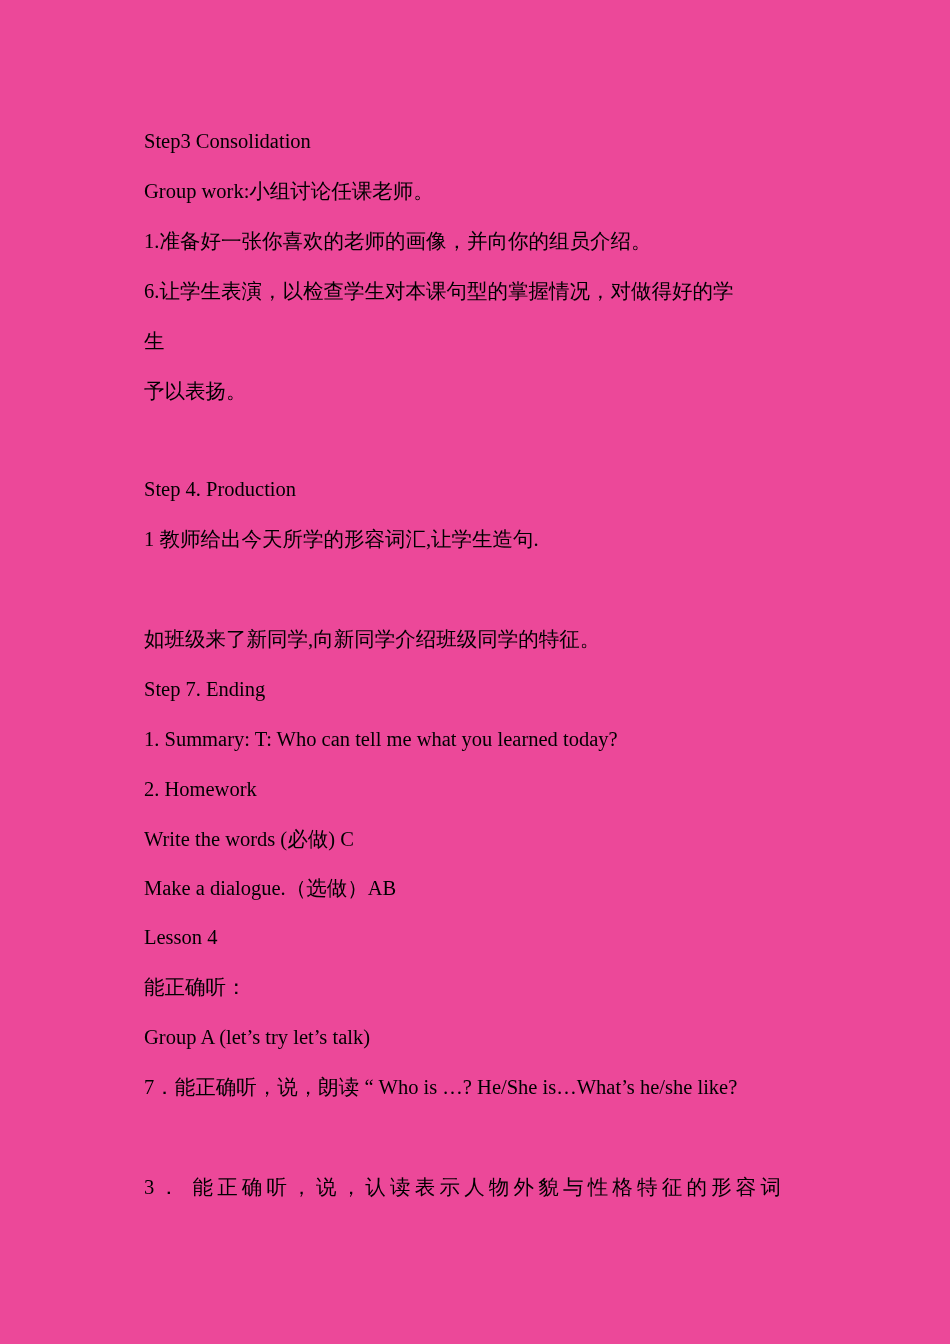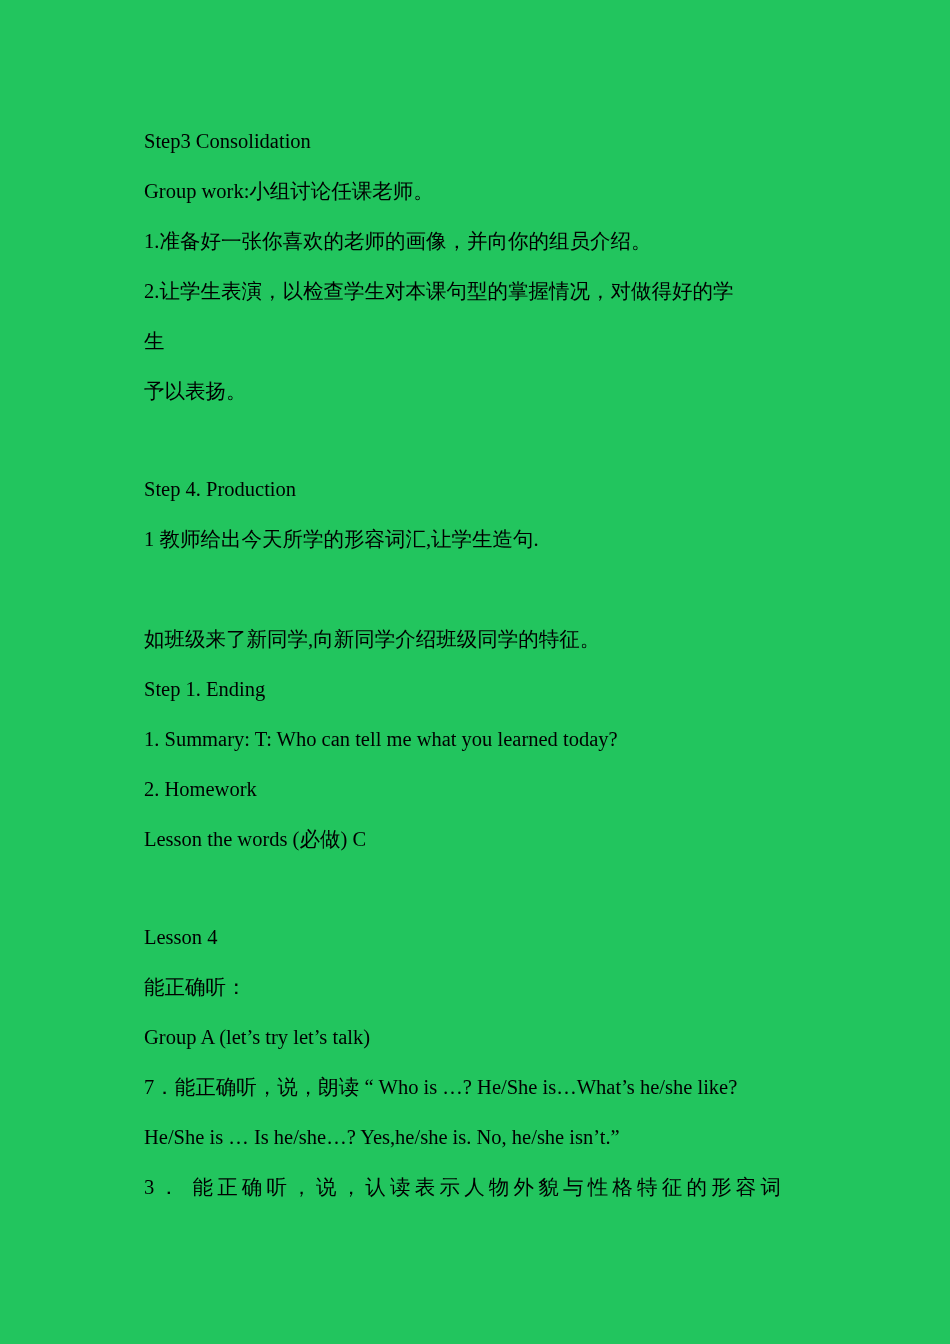--- a/index.html
+++ b/index.html
@@ -14,21 +14,21 @@
       overflow: hidden;
       font-family: "Liberation Serif", "DejaVu Serif", serif;
       color: #000000;
     }
     .page {
       position: absolute;
       left: 0;
       top: 0;
       width: 950px;
       height: 1344px;
-      background: #22c55e;
+      background: #ec4899;
       text-decoration: underline;
     }
     .line {
       position: absolute;
       left: 144px;
       font-size: 20.5px;
       line-height: 24px;
       white-space: nowrap;
       letter-spacing: 0;
     }
@@ -36,32 +36,32 @@
       letter-spacing: 4.2px;
     }
   </style>
 </head>
 <body>
 
 <div class="page">
   <div class="line" style="top:129px">Step3 Consolidation</div>
   <div class="line" style="top:179px">Group work:小组讨论任课老师。</div>
   <div class="line" style="top:229px">1.准备好一张你喜欢的老师的画像，并向你的组员介绍。</div>
-  <div class="line" style="top:279px">2.让学生表演，以检查学生对本课句型的掌握情况，对做得好的学</div>
+  <div class="line" style="top:279px">6.让学生表演，以检查学生对本课句型的掌握情况，对做得好的学</div>
   <div class="line" style="top:329px">生</div>
   <div class="line" style="top:379px">予以表扬。</div>
 
   <div class="line" style="top:477px">Step 4. Production</div>
   <div class="line" style="top:527px">1 教师给出今天所学的形容词汇,让学生造句.</div>
   <div class="line" style="top:627px">如班级来了新同学,向新同学介绍班级同学的特征。</div>
 
-  <div class="line" style="top:677px">Step 1. Ending</div>
+  <div class="line" style="top:677px">Step 7. Ending</div>
   <div class="line" style="top:727px">1. Summary: T: Who can tell me what you learned today?</div>
   <div class="line" style="top:777px">2. Homework</div>
-  <div class="line" style="top:827px">Lesson the words (必做) C</div>
+  <div class="line" style="top:827px">Write the words (必做) C</div>
+  <div class="line" style="top:876px">Make a dialogue.（选做）AB</div>
 
   <div class="line" style="top:925px">Lesson 4</div>
   <div class="line" style="top:975px">能正确听：</div>
   <div class="line" style="top:1025px">Group A (let’s try let’s talk)</div>
   <div class="line" style="top:1075px">7．能正确听，说，朗读 “ Who is …? He/She is…What’s he/she like?</div>
-  <div class="line" style="top:1125px">He/She is … Is he/she…?    Yes,he/she is. No, he/she isn’t.”</div>
   <div class="line spaced" style="top:1175px">3．  能正确听，说，认读表示人物外貌与性格特征的形容词</div>
 </div>
 
 </body></html>

